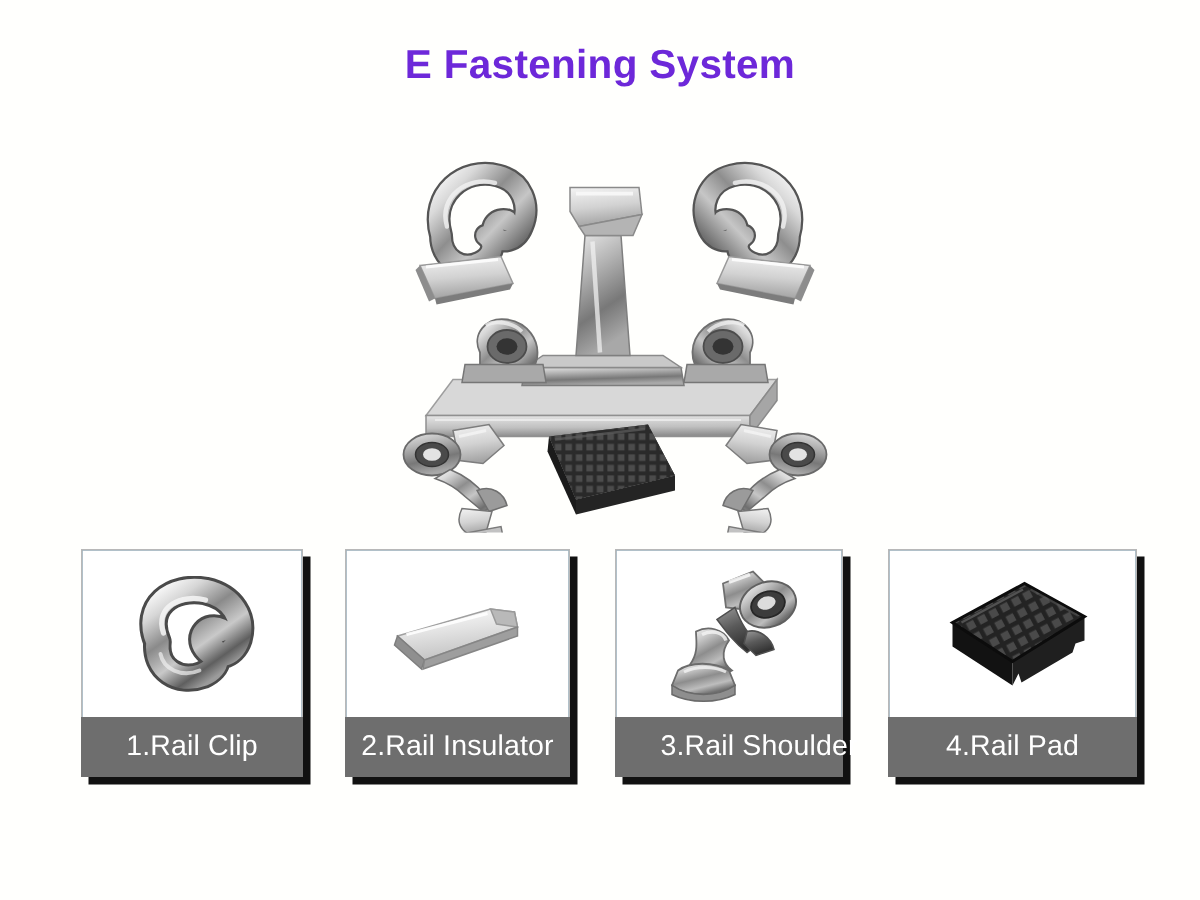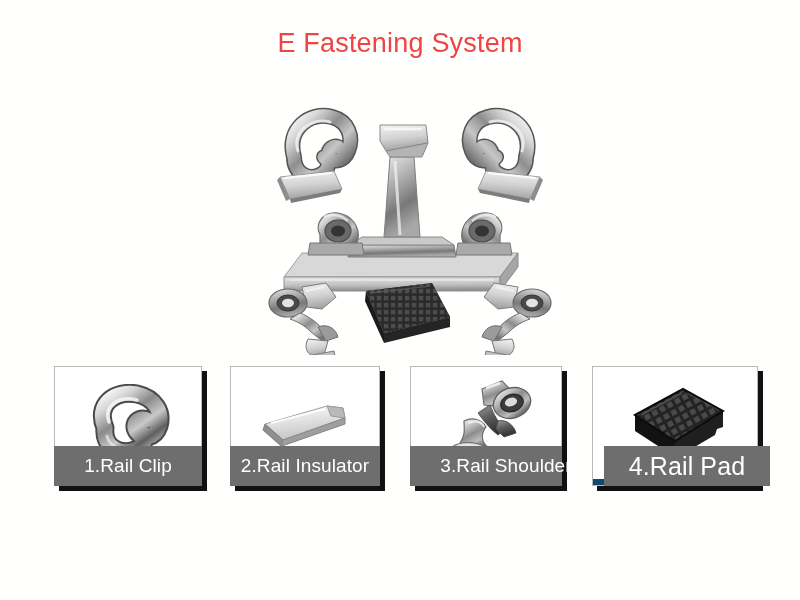--- a/index.html
+++ b/index.html
@@ -16,22 +16,22 @@
   }
 
   
   #page-title {
     position: absolute;
     top: 28px;
     left: 0;
     width: 800px;
     text-align: center;
     font-size: 27px;
-    font-weight: 400;
-    color: #ef4444;
+    font-weight: 700;
+    color: #6d28d9;
     letter-spacing: 0.2px;
   }
 
   
   #assembly {
     position: absolute;
     left: 250px;
     top: 85px;
     width: 320px;
     height: 270px;
@@ -43,21 +43,21 @@
     position: absolute;
     left: 0;
     top: 366px;
     width: 800px;
     height: 160px;
   }
   .card {
     position: absolute;
     top: 0;
     width: 148px;
-    height: 120px;
+    height: 152px;
     background: #0c4a6e;
     border: 1px solid #b8b8b8;
     box-sizing: border-box;
     box-shadow: 5px 5px 0 0 #111111;
   }
   .card-thumb {
     position: relative;
     width: 100%;
     height: 112px;
     background: #ffffff;
@@ -85,21 +85,21 @@
     letter-spacing: 0.1px;
     white-space: nowrap;
   }
   #card-0 { left: 54px;  width: 148px; }
   #card-1 { left: 230px; width: 150px; }
   #card-2 { left: 410px; width: 152px; }
   #card-3 { left: 592px; width: 166px; }
   #card-1 .card-label { width: 150px; margin-top: 24px; }
   #card-2 .card-label { width: 152px; padding-left: 40px; }
   #card-3 .card-label { width: 166px; }
-  #card-3 .card-label { font-size: 25px; margin-left: 12px; }
+  #card-3 .card-label { font-size: 19px; }
 </style>
 </head>
 <body>
 
 <div id="page-title">E Fastening System</div>
 
 <div id="assembly">
   <svg width="320" height="270" viewBox="0 0 320 270" xmlns="http://www.w3.org/2000/svg">
     <defs>
       <linearGradient id="steelA" x1="0" y1="0" x2="1" y2="1">

